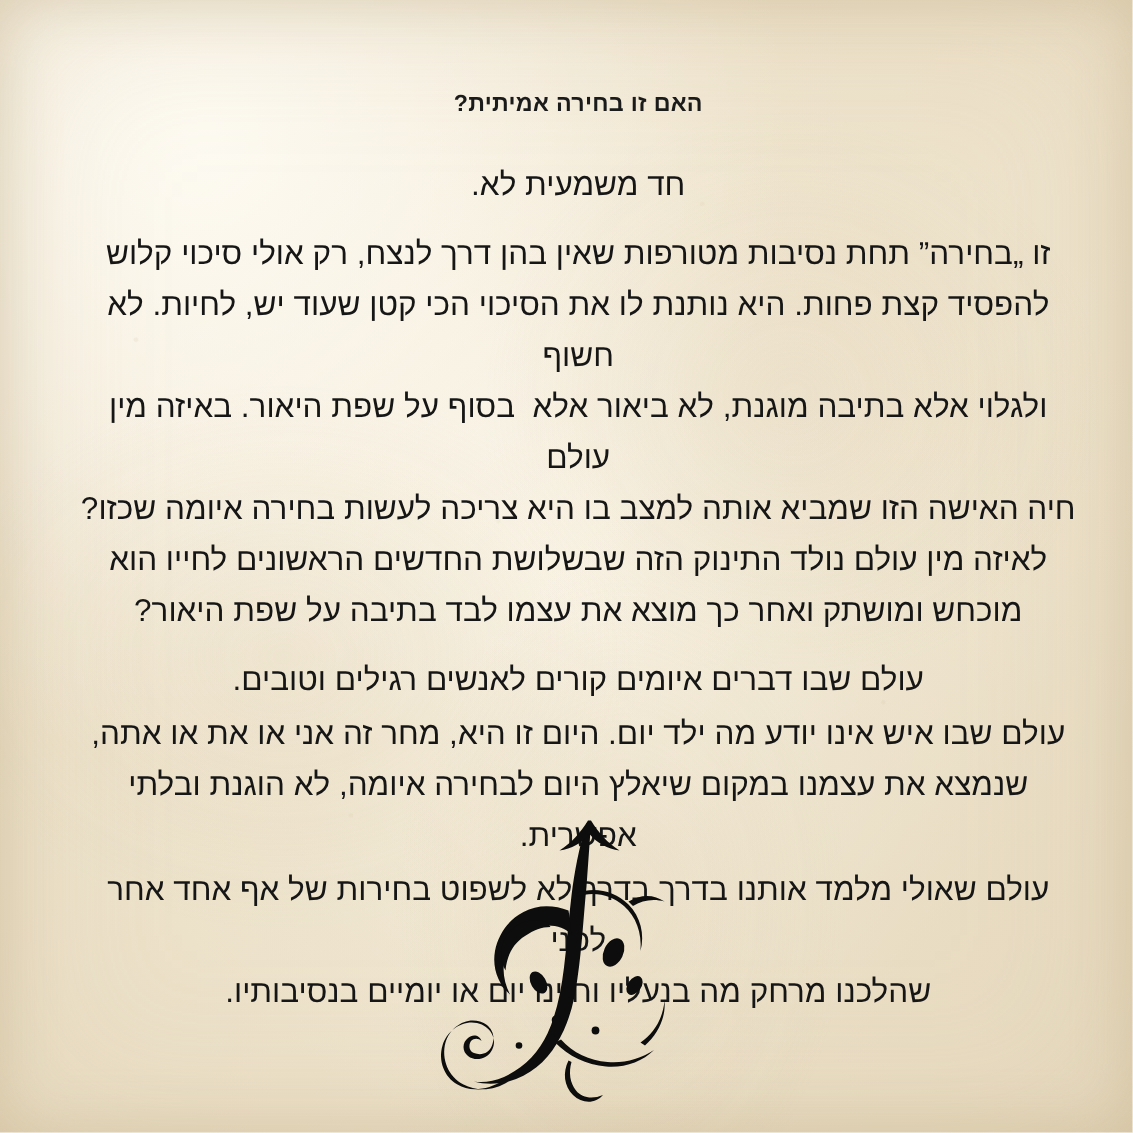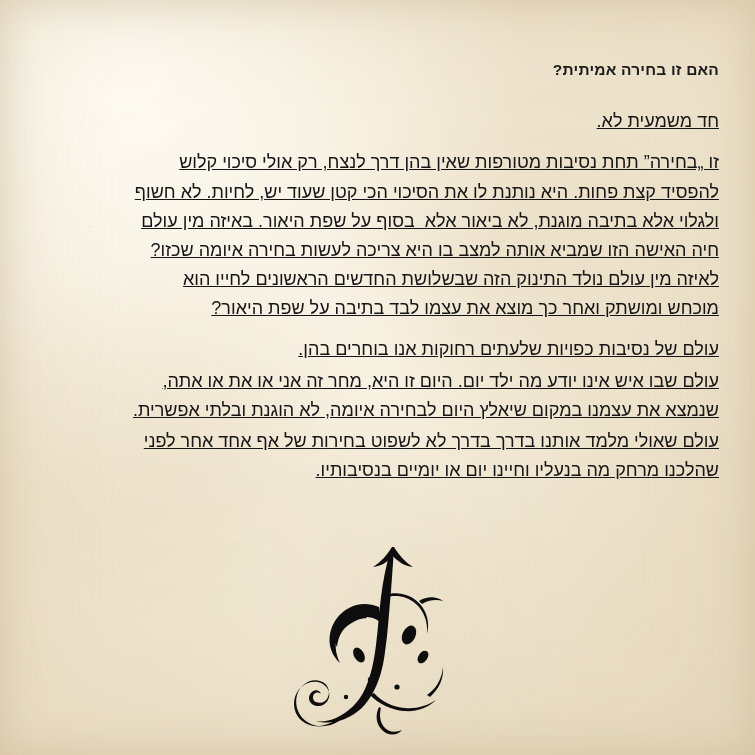--- a/index.html
+++ b/index.html
@@ -54,40 +54,39 @@
     pointer-events: none;
     box-shadow:
       inset 0 0 38px rgba(193,172,134,0.45),
       inset 0 0 110px rgba(205,186,150,0.30);
   }
 
   .content {
     position: relative;
     z-index: 3;
     direction: rtl;
-    text-align: right;
+    text-align: center;
     padding: 58px 36px 0 52px;
   }
 
   .title {
     font-size: 15.5px;
     font-weight: bold;
     color: #1b1b1b;
     letter-spacing: 0.2px;
     margin: 0 0 26px 0;
     line-height: 1.5;
   }
 
   .para {
-    font-size: 18px;
+    font-size: 21px;
     color: #161616;
     line-height: 1.62;
     margin: 0 0 2px 0;
     white-space: pre-wrap;
-    text-decoration: underline;
   }
   .para.spaced-after {
     margin-bottom: 12px;
   }
 
   .ornament-wrap {
     position: absolute;
     left: 0;
     right: 0;
     bottom: 18px;
@@ -113,22 +112,22 @@
 
     <p class="para spaced-after">חד משמעית לא.</p>
 
     <p class="para spaced-after">זו „בחירה” תחת נסיבות מטורפות שאין בהן דרך לנצח, רק אולי סיכוי קלוש
 להפסיד קצת פחות. היא נותנת לו את הסיכוי הכי קטן שעוד יש, לחיות. לא חשוף
 ולגלוי אלא בתיבה מוגנת, לא ביאור אלא  בסוף על שפת היאור. באיזה מין עולם
 חיה האישה הזו שמביא אותה למצב בו היא צריכה לעשות בחירה איומה שכזו?
 לאיזה מין עולם נולד התינוק הזה שבשלושת החדשים הראשונים לחייו הוא
 מוכחש ומושתק ואחר כך מוצא את עצמו לבד בתיבה על שפת היאור?</p>
 
-    <p class="para">עולם של נסיבות כפויות שלעתים רחוקות אנו בוחרים בהן.</p>
 
+    <p class="para">עולם שבו דברים איומים קורים לאנשים רגילים וטובים.</p>
 
     <p class="para">עולם שבו איש אינו יודע מה ילד יום. היום זו היא, מחר זה אני או את או אתה,
 שנמצא את עצמנו במקום שיאלץ היום לבחירה איומה, לא הוגנת ובלתי אפשרית.</p>
 
     <p class="para">עולם שאולי מלמד אותנו בדרך בדרך לא לשפוט בחירות של אף אחד אחר לפני
 שהלכנו מרחק מה בנעליו וחיינו יום או יומיים בנסיבותיו.</p>
 
   </div>
 
   <div class="ornament-wrap">

